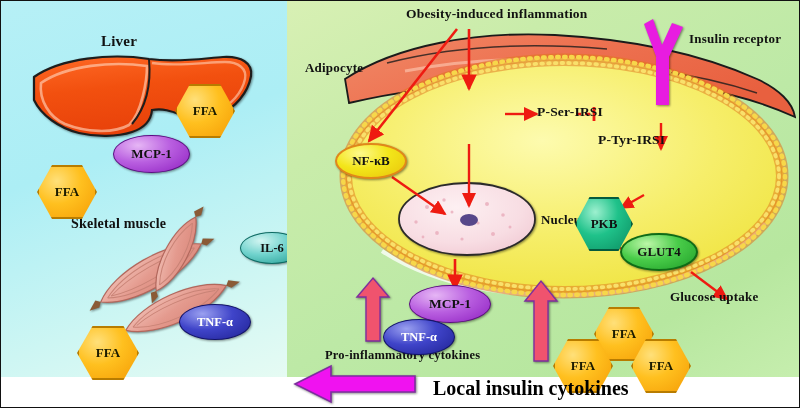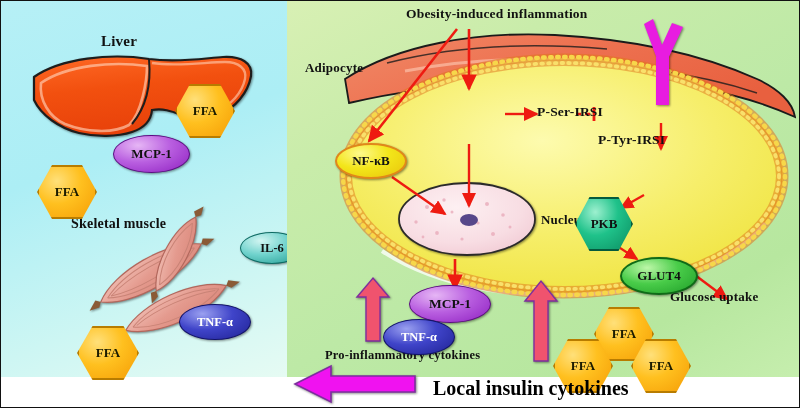--- a/index.html
+++ b/index.html
@@ -216,20 +216,21 @@
         <path d="M238 300 L254 280 L270 300 L261 300 L261 360 L247 360 L247 300 Z" fill="#f0536e" stroke="#7d2f9e" stroke-width="1.4"></path>
       </g>
 
       <g class="sh">
         <path d="M8 383 L44 365 L44 375 L128 375 L128 391 L44 391 L44 401 Z" fill="#f012f0" stroke="#7d2f9e" stroke-width="1.6"></path>
       </g>
     </svg>
 
     <div class="lbl" style="left:119px;top:5px;font-size:13.5px;">Obesity-induced inflammation</div>
     <div class="lbl" style="left:18px;top:59px;font-size:13px;">Adipocyte</div>
+    <div class="lbl" style="left:402px;top:30px;font-size:13px;">Insulin receptor</div>
     <div class="lbl" style="left:254px;top:211px;font-size:13px;">Nucleus</div>
     <div class="lbl" style="left:383px;top:288px;font-size:13px;">Glucose uptake</div>
     <div class="lbl" style="left:38px;top:347px;font-size:12.5px;">Pro-inflammatory cytokines</div>
 
     <div class="lbl" style="left:250px;top:103px;font-size:13.5px;">P-Ser-IRSI</div>
     <div class="lbl" style="left:311px;top:103px;font-size:13.5px;margin-top:28px;">P-Tyr-IRSI</div>
 
 
     <div class="badge sh" style="left:48px;top:142px;width:68px;height:32px;border-radius:50%;font-size:13px;color:#111;
                 background:radial-gradient(ellipse at 34% 26%,#fdf98c 0%,#f3e61a 45%,#e8c30a 100%);
@@ -237,21 +238,21 @@
       <span>NF-κB</span>
     </div>
 
 
     <div class="badge hex sh" style="left:288px;top:196px;width:54px;height:50px;font-size:13px;color:#111;
                 background:radial-gradient(ellipse at 34% 26%,#9df0cf 0%,#1fc28a 45%,#0c8f62 100%);
                 border:2px solid #055a3d;">
       <span>PKB</span>
     </div>
 
-    <div class="badge sh" style="left:333px;top:256px;width:74px;height:34px;border-radius:50%;font-size:13px;color:#111;
+    <div class="badge sh" style="left:333px;top:232px;width:74px;height:34px;border-radius:50%;font-size:13px;color:#111;
                 background:radial-gradient(ellipse at 34% 26%,#bdf7a8 0%,#49cc49 45%,#1f9e28 100%);
                 border:2px solid #0f6b17;">
       <span>GLUT4</span>
     </div>
 
     <div class="badge sh" style="left:122px;top:284px;width:80px;height:36px;border-radius:50%;font-size:13.5px;color:#111;
                 background:radial-gradient(ellipse at 32% 26%,#e6b6f5 0%,#b95fe0 45%,#8e1fc0 100%);
                 border:1.8px solid #5e0b85;">
       <span>MCP-1</span>
     </div>

